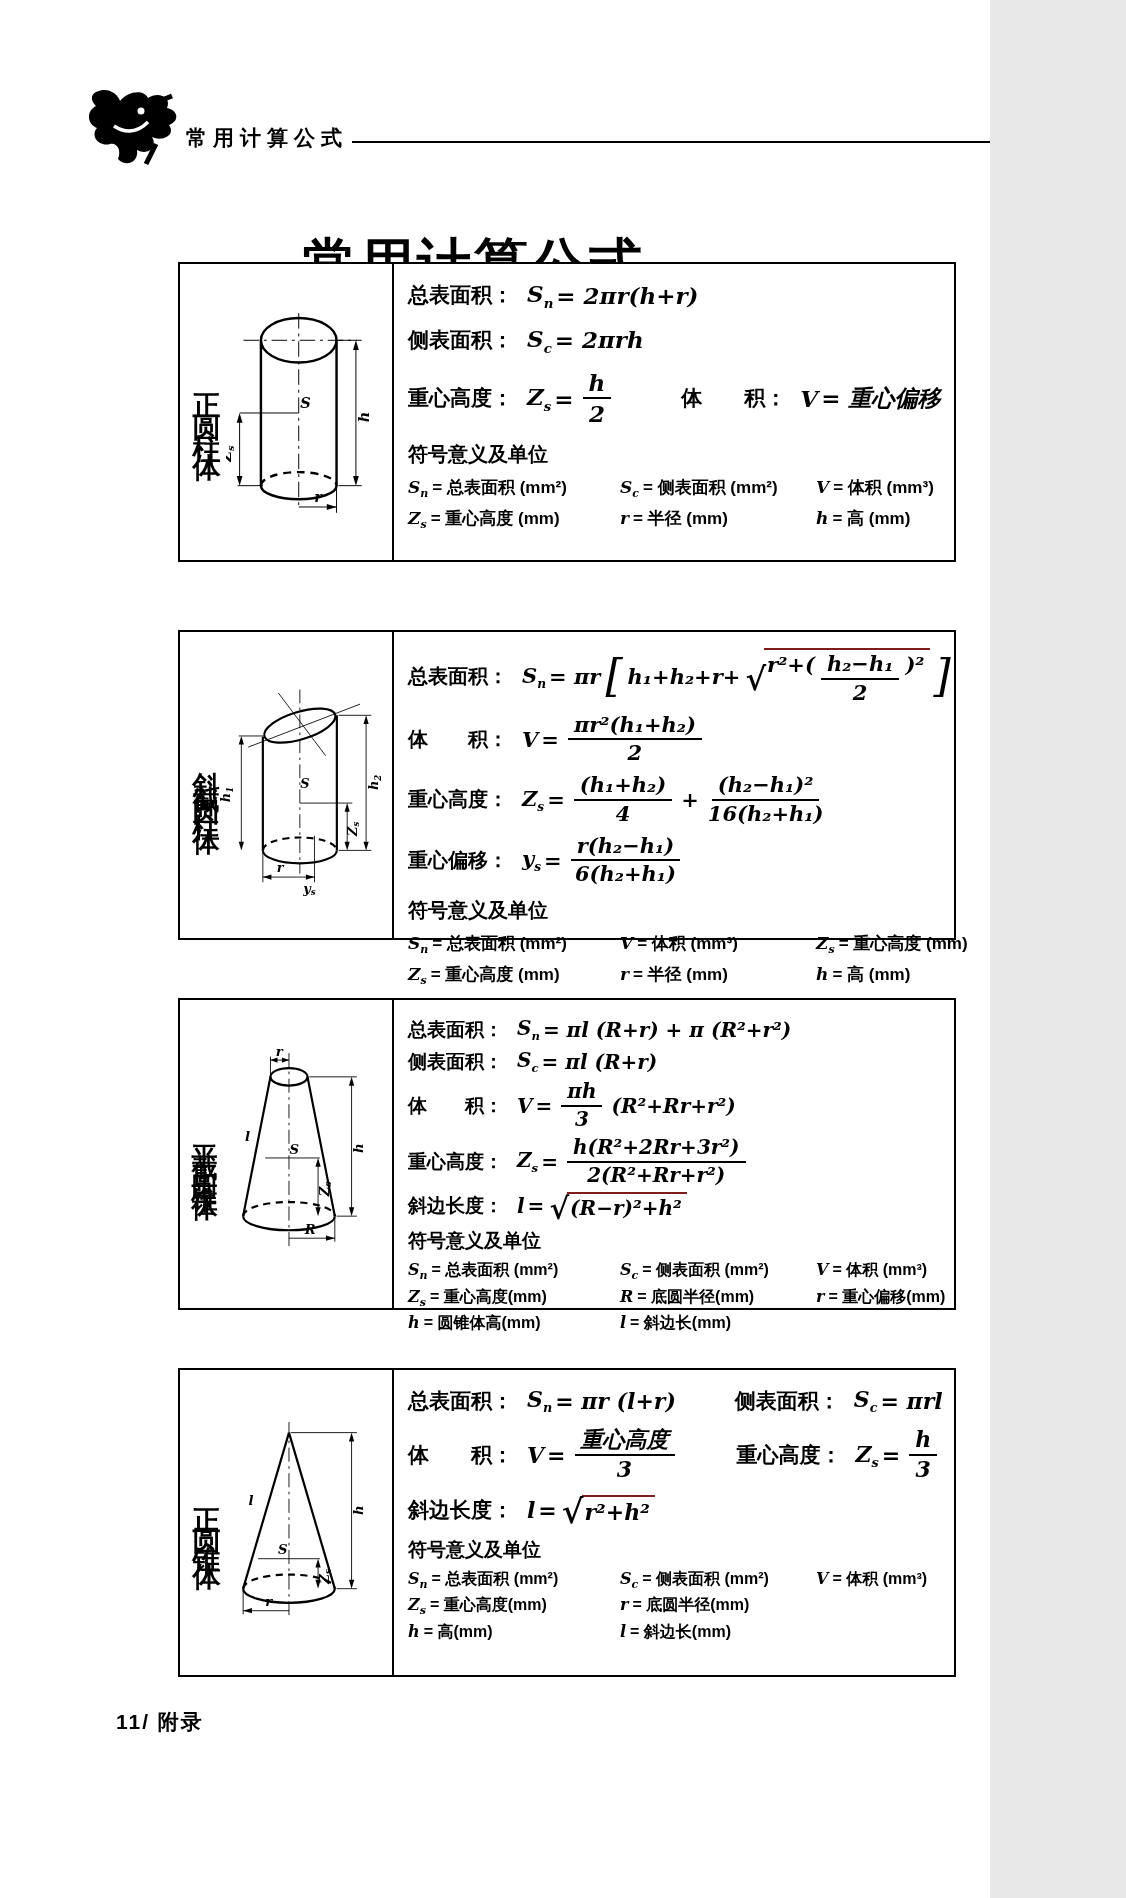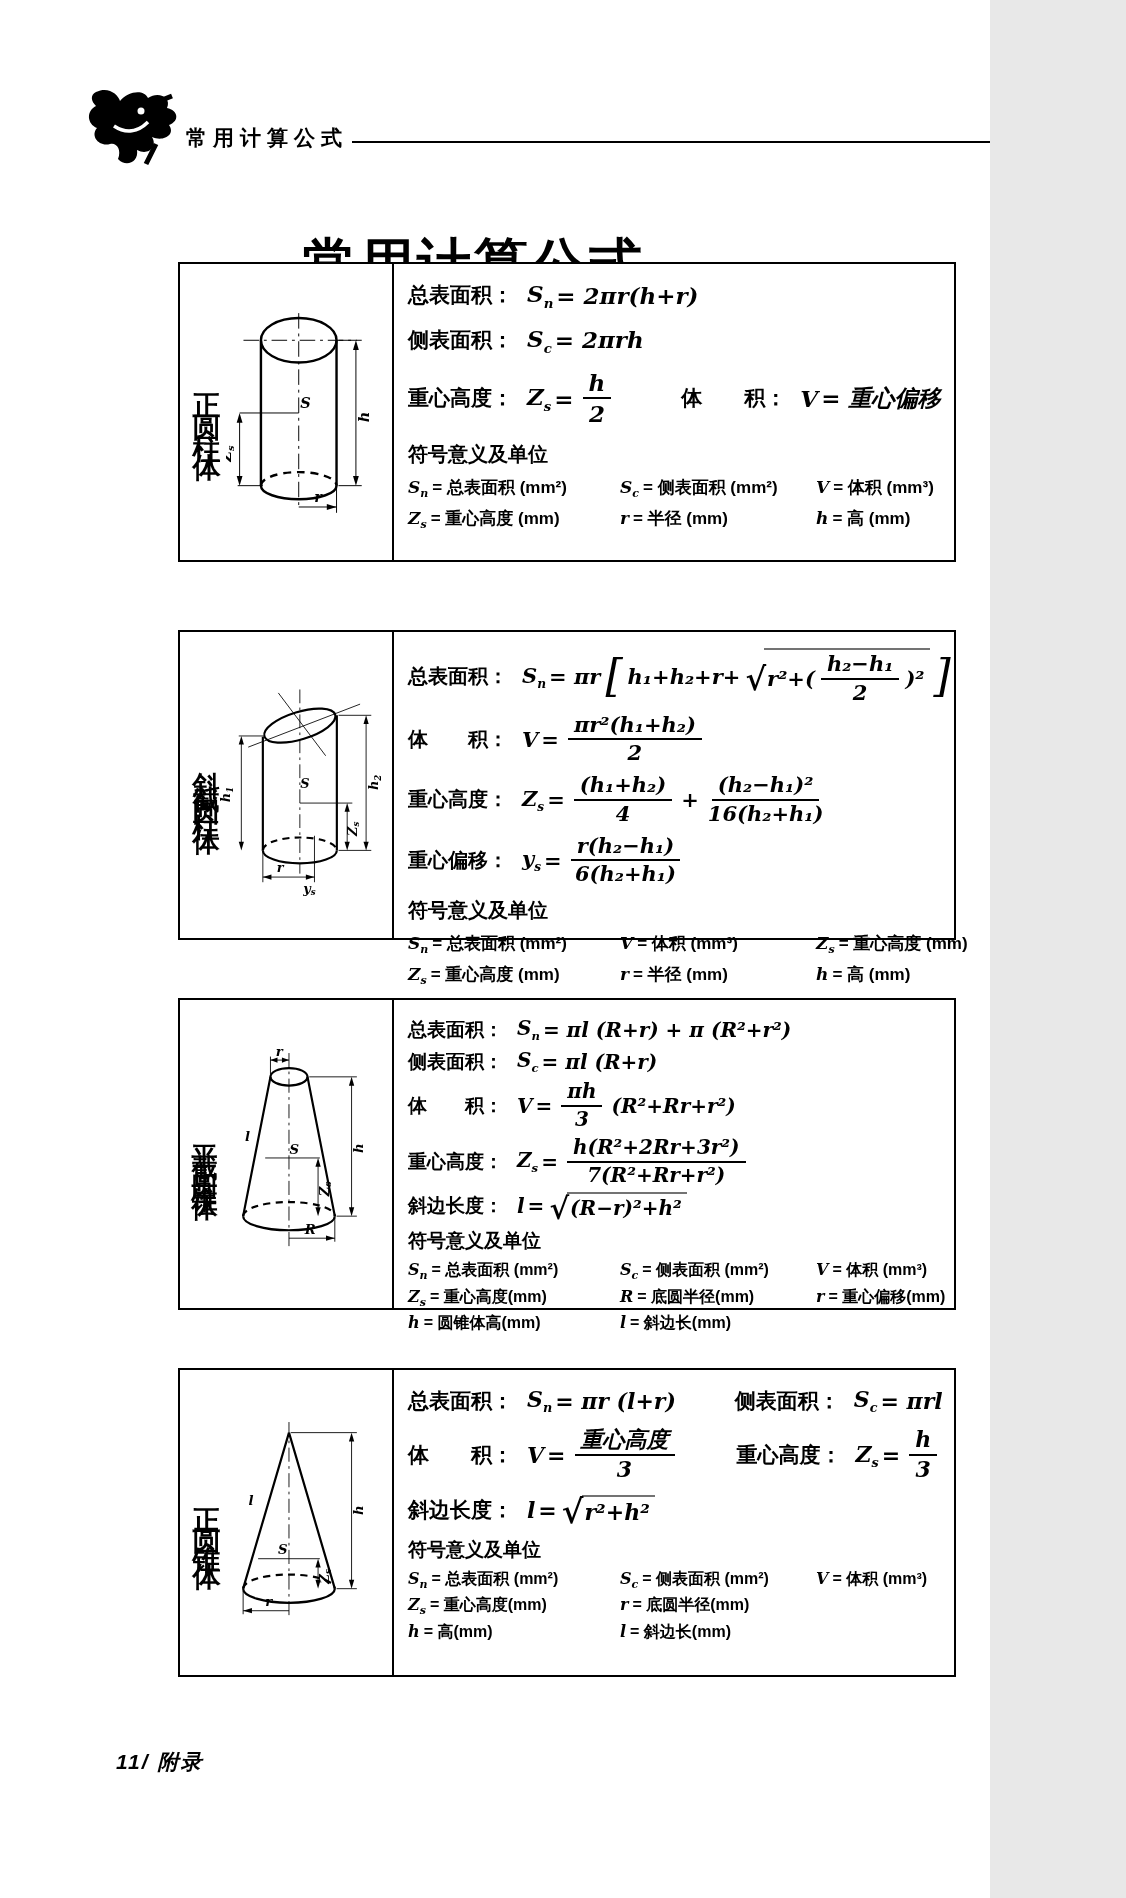--- a/index.html
+++ b/index.html
@@ -47,21 +47,21 @@
   .b3 .math{font-size:20px;}
   .b4 .math{font-size:22px;}
   .symwrap{display:inline-block;}
   .math sub{font-size:0.58em;font-style:italic;}
   .mexpr{margin:0 3px;}
   .frac{display:inline-flex;flex-direction:column;align-items:center;margin:0 6px;line-height:1.18;text-align:center;}
   .fn{border-bottom:2px solid #000;padding:0 6px 1px;}
   .fd{padding-top:1px;}
   .sqrt{display:inline-flex;align-items:center;margin:0 2px;}
   .rsign{font-size:1.5em;font-style:normal;line-height:0.9;transform:translateY(2px);}
-  .sbody{display:inline-flex;align-items:center;border-top:2px solid #737373;padding:2px 5px 0 3px;margin-left:-2px;}
+  .sbody{display:inline-flex;align-items:flex-start;border-top:2px solid #7f1d1d;padding:2px 5px 0 3px;margin-left:-2px;}
   .bigbr{font-size:210%;font-weight:400;line-height:0.9;margin:0 2px;transform:translateY(-1px);}
 
   .legend{margin-top:14px;}
   .b2 .legend{margin-top:10px;}
   .b3 .legend{margin-top:8px;}
   .b4 .legend{margin-top:10px;}
   .ltitle{font-weight:bold;font-size:20px;margin-bottom:8px;}
   .b3 .ltitle,.b4 .ltitle{font-size:19px;margin-bottom:6px;}
   .lrow{display:flex;align-items:baseline;margin-bottom:6px;font-size:17px;font-weight:bold;white-space:nowrap;}
   .b3 .lrow,.b4 .lrow{font-size:16px;margin-bottom:4px;}
@@ -74,21 +74,21 @@
 
   
   .dia .ln{stroke:#000;fill:none;stroke-width:2.5;}
   .dia .th{stroke:#000;fill:none;stroke-width:1;}
   .dia .dsh{stroke:#000;fill:none;stroke-width:2.5;stroke-dasharray:8 6;}
   .dia .cl{stroke:#000;fill:none;stroke-width:1;stroke-dasharray:16 5 3 5;}
   .dia .ar{fill:#000;stroke:none;}
   .dia text{font-family:"DejaVu Serif",serif;font-style:italic;font-weight:bold;font-size:15px;fill:#000;stroke:none;text-anchor:middle;}
   .dia .subt{font-size:10px;}
 
-  .footer{position:absolute;left:116px;top:1748px;font-size:21px;font-weight:bold;letter-spacing:2px;font-style:italic;}
+  .footer{position:absolute;left:116px;top:1708px;font-size:21px;font-weight:bold;letter-spacing:2px;}
 </style>
 </head>
 <body>
 
 <div class="page">
 
   <svg class="hdr-logo" width="96" height="88" viewBox="0 0 96 88">
     <path fill="#000" d="M10,8 C22,2 32,10 34,17 C42,7 58,5 62,14 C72,7 86,13 81,24 C92,26 94,37 83,41 C90,51 77,58 66,53 C72,63 62,72 51,66 C53,78 40,84 32,75 C36,65 30,58 24,60 C13,63 4,52 11,44 C1,40 0,27 10,22 C5,17 4,11 10,8 Z"></path>
     <circle cx="55" cy="27" r="3.5" fill="#fff"></circle>
     <path d="M28,42 C40,50 52,48 62,38" stroke="#fff" stroke-width="3.5" fill="none"></path>
@@ -346,21 +346,21 @@
             <span class="mexpr">(R²+Rr+r²)</span>
           </span>
       </div>
       <div class="frow">
         <span class="flabel">重心高度：</span>
         <span class="math">
             <span class="symwrap"><span>Z</span><sub>s</sub></span>
             <span class="mexpr">=</span>
             <span class="frac">
               <span class="fn">h(R²+2Rr+3r²)</span>
-              <span class="fd">7(R²+Rr+r²)</span>
+              <span class="fd">2(R²+Rr+r²)</span>
             </span>
           </span>
       </div>
       <div class="frow">
         <span class="flabel">斜边长度：</span>
         <span class="math">
             <span class="symwrap"><span>l</span></span>
             <span class="mexpr">=</span>
             <span class="sqrt">
               <span class="rsign">√</span>

